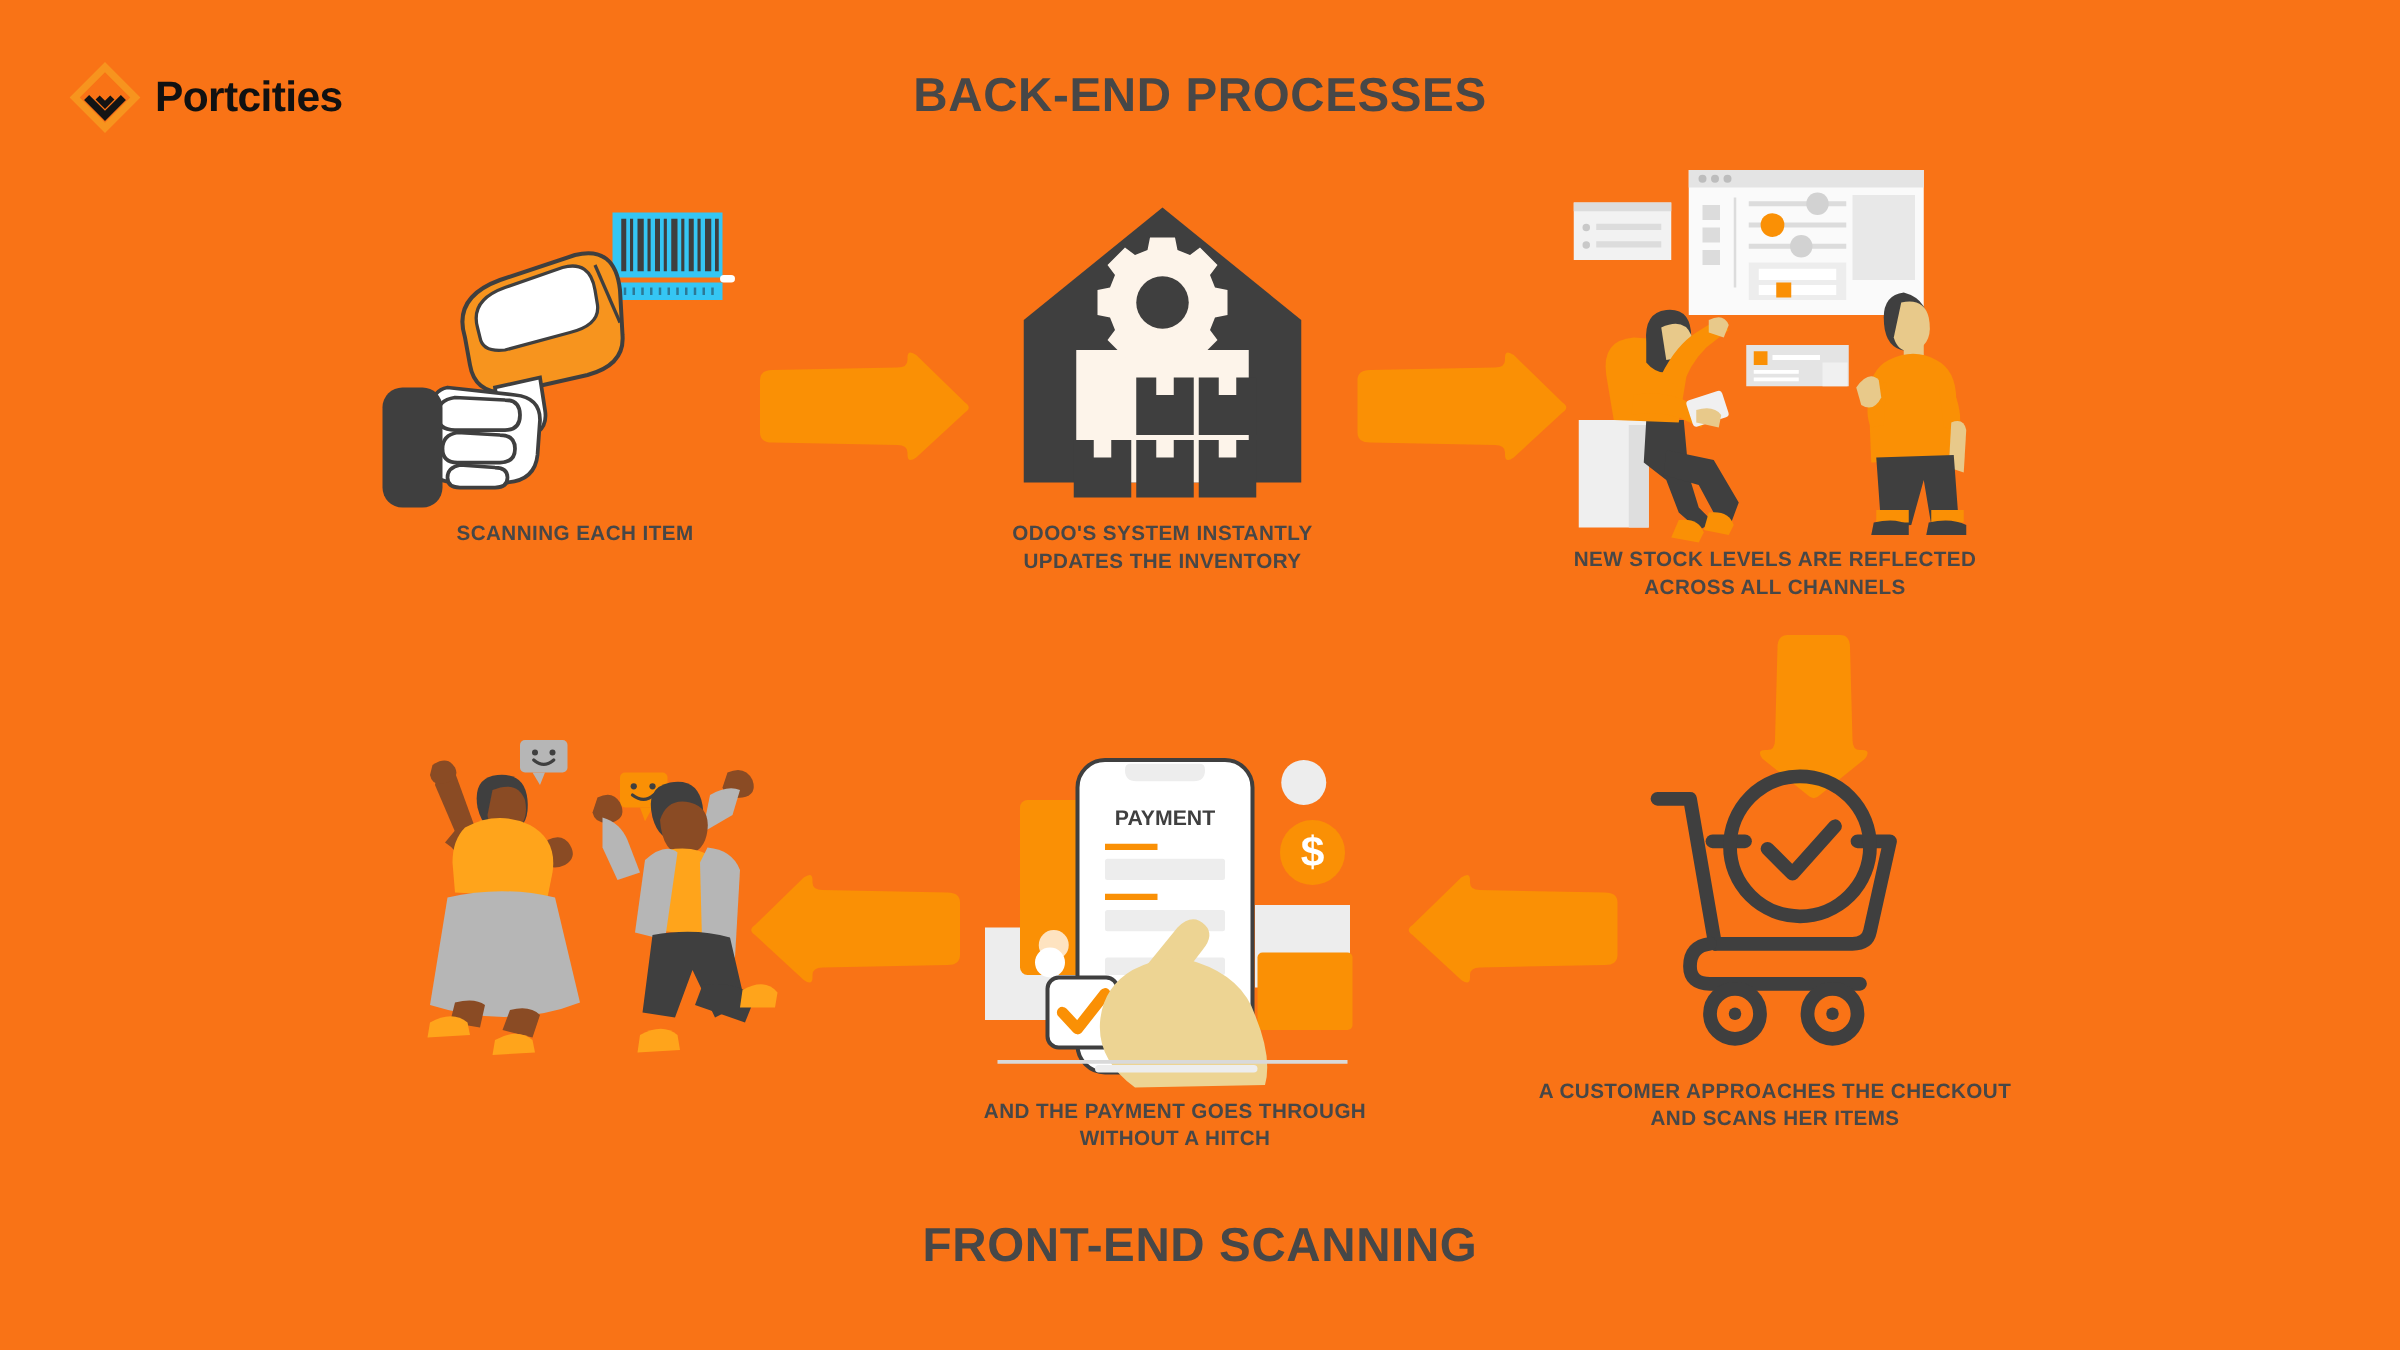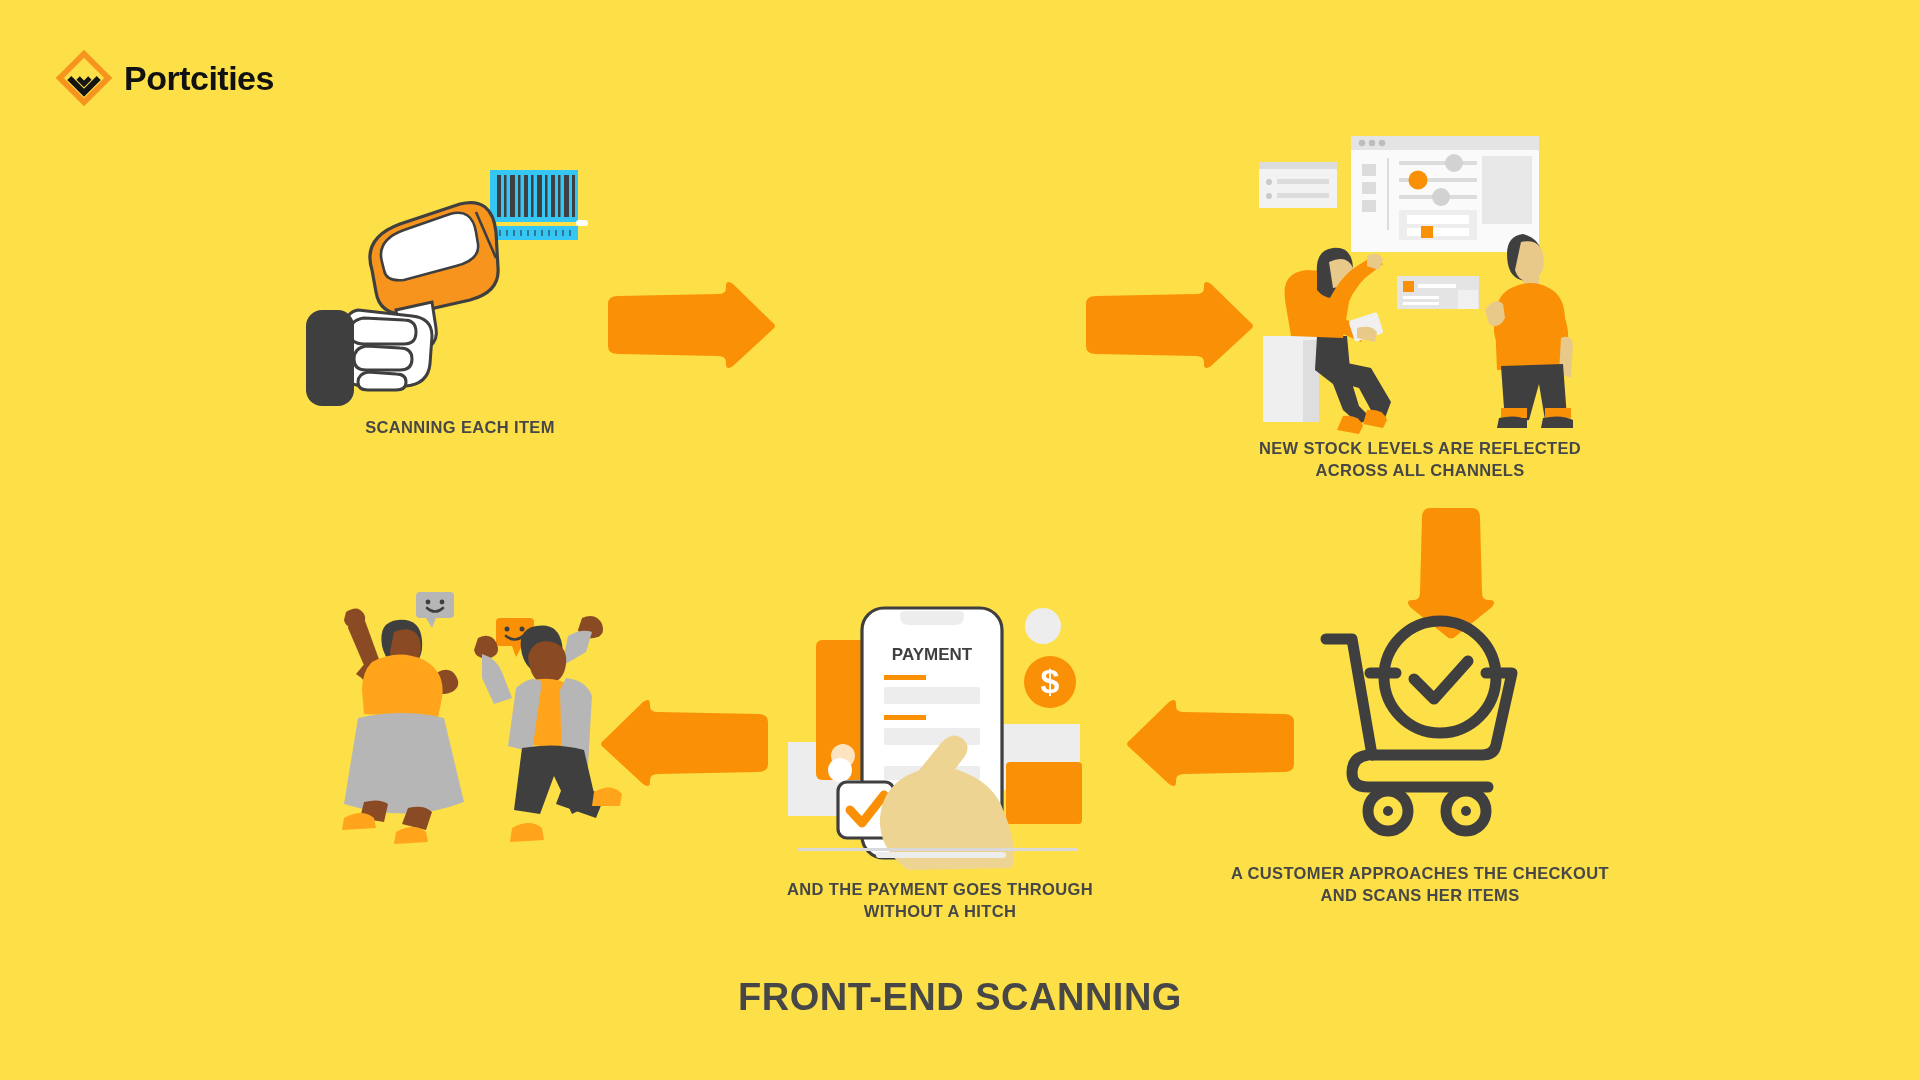--- a/index.html
+++ b/index.html
@@ -5,21 +5,21 @@
   * { box-sizing: border-box; margin: 0; padding: 0; }
   html, body {
     width: 1920px; height: 1080px;
     background: #FDF4EA;
     font-family: "Liberation Sans", sans-serif;
     overflow: hidden;
   }
   #canvas {
     position: relative;
     width: 1920px; height: 1080px;
-    background: #fde047;
+    background: #f97316;
   }
 
   
   .logo-wrap {
     position: absolute; left: 58px; top: 52px;
     display: flex; align-items: center; gap: 14px;
   }
   .logo-mark { width: 52px; height: 52px; display: block; }
   .logo-text {
     font-size: 34px; font-weight: bold; letter-spacing: -0.5px;
@@ -93,20 +93,21 @@
     <svg class="logo-mark" viewBox="0 0 100 100">
       <g transform="rotate(45 50 50)">
         <rect x="17" y="17" width="66" height="66" fill="none" stroke="#F7941E" stroke-width="11"></rect>
         <path d="M70 30 L70 70 L30 70" fill="none" stroke="#141414" stroke-width="11"></path>
         <path d="M58 42 L58 58 L42 58" fill="none" stroke="#141414" stroke-width="9"></path>
       </g>
     </svg>
     <span class="logo-text">Portcities</span>
   </div>
 
+  <div class="section-title" id="title-top">BACK-END PROCESSES</div>
   <div class="section-title" id="title-bottom">FRONT-END SCANNING</div>
 
   <div class="arrow" id="arrow-1">
     <svg viewBox="0 0 176 86" width="176" height="86">
       <path d="M8 22 Q8 14 18 14 L118 12 Q126 12 126 6 L126 4 Q126 -3 133 2 L172 40 Q178 44 172 48 L133 84 Q126 89 126 82 L126 80 Q126 74 118 74 L18 72 Q8 72 8 64 Z" fill="#FA9005"></path>
     </svg>
   </div>
   <div class="arrow" id="arrow-2">
     <svg viewBox="0 0 176 86" width="176" height="86">
       <path d="M8 22 Q8 14 18 14 L118 12 Q126 12 126 6 L126 4 Q126 -3 133 2 L172 40 Q178 44 172 48 L133 84 Q126 89 126 82 L126 80 Q126 74 118 74 L18 72 Q8 72 8 64 Z" fill="#FA9005"></path>
@@ -183,20 +184,43 @@
           <path d="M64 158 Q50 160 50 172 Q50 184 64 184 L104 184 Q116 184 116 172 Q116 160 104 160 Z"></path>
           <path d="M66 186 Q54 188 54 199 Q54 210 66 210 L100 210 Q112 210 112 199 Q112 188 100 188 Z"></path>
           <path d="M68 212 Q58 214 58 222 Q58 230 68 230 L96 230 Q106 230 106 222 Q106 214 96 214 Z"></path>
         </g>
         <rect x="6" y="150" width="48" height="96" rx="16" fill="#3F3F3F"></rect>
       </svg>
     </div>
     <div class="step-caption">SCANNING EACH ITEM</div>
   </div>
 
+  <div class="step" id="step-2">
+    <div class="step-art">
+      <svg width="230" height="230" viewBox="0 0 230 230">
+        <path d="M115 6 L226 96 L226 226 L4 226 L4 96 Z" fill="#3F3F3F"></path>
+        <rect x="46" y="120" width="138" height="106" fill="#FDF4EA"></rect>
+
+        <g transform="translate(115,72)">
+          <path d="M-10 -42 L10 -42 L12 -32 L22 -28 L30 -34 L44 -20 L38 -12 L42 -2 L52 0 L52 20 L42 22 L38 32 L44 40 L30 54 L22 48 L12 52 L10 62 L-10 62 L-12 52 L-22 48 L-30 54 L-44 40 L-38 32 L-42 22 L-52 20 L-52 0 L-42 -2 L-38 -12 L-44 -20 L-30 -34 L-22 -28 L-12 -32 Z" fill="#FDF4EA"></path>
+          <circle cx="0" cy="10" r="21" fill="#3F3F3F"></circle>
+        </g>
+
+        <g fill="#3F3F3F">
+          <path d="M94 142 h46 v46 h-46 Z M110 142 h14 v14 h-14 Z" fill-rule="evenodd"></path>
+          <path d="M144 142 h46 v46 h-46 Z M160 142 h14 v14 h-14 Z" fill-rule="evenodd"></path>
+          <path d="M44 192 h46 v46 h-46 Z M60 192 h14 v14 h-14 Z" fill-rule="evenodd"></path>
+          <path d="M94 192 h46 v46 h-46 Z M110 192 h14 v14 h-14 Z" fill-rule="evenodd"></path>
+          <path d="M144 192 h46 v46 h-46 Z M160 192 h14 v14 h-14 Z" fill-rule="evenodd"></path>
+        </g>
+      </svg>
+    </div>
+    <div class="step-caption">ODOO'S SYSTEM INSTANTLY
+UPDATES THE INVENTORY</div>
+  </div>
 
   <div class="step" id="step-3">
     <div class="step-art">
       <svg width="330" height="300" viewBox="0 0 330 300">
 
         <g>
           <rect x="4" y="32" width="78" height="46" fill="#F2F2F2"></rect>
           <rect x="4" y="32" width="78" height="7" fill="#DCDCDC"></rect>
           <circle cx="14" cy="52" r="3" fill="#C9C9C9"></circle>
             <rect x="22" y="49" width="52" height="5" fill="#DCDCDC"></rect>

